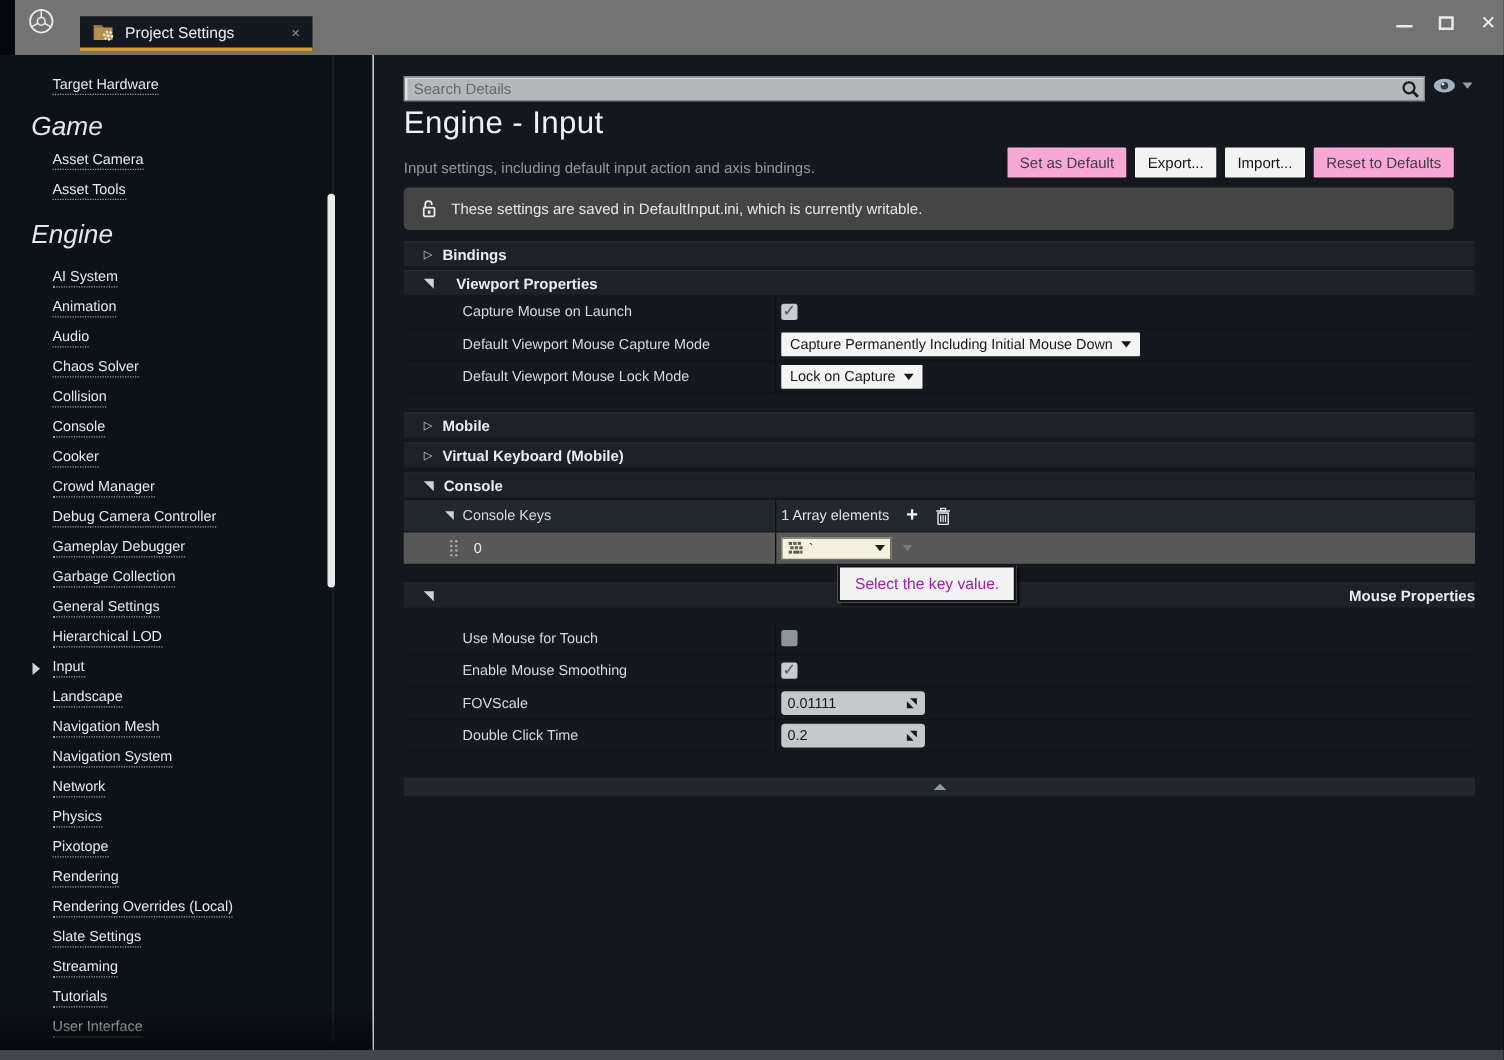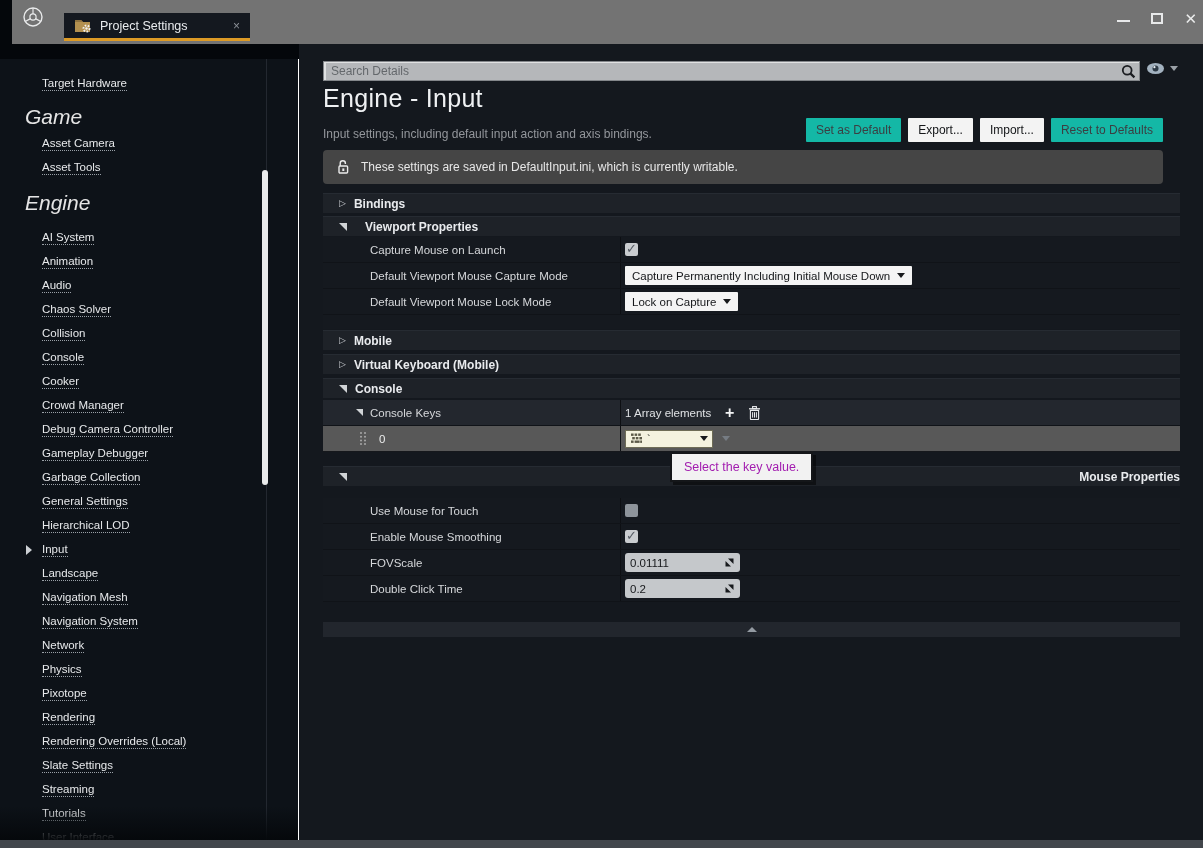--- a/index.html
+++ b/index.html
@@ -17,21 +17,21 @@
        border-bottom:3px solid #dc9a26;}
   .tab-label{font-size:12.5px;color:#e9ebee;flex:1;}
   .tab-close{color:#8b9097;font-size:12px;line-height:12px;}
   .winctrls{position:absolute;right:18px;top:9px;display:flex;align-items:center;gap:21px;height:18px;}
   .wc-min{width:13px;height:2px;background:#e8e9ea;margin-top:6px;}
   .wc-max{width:12px;height:11px;border:2px solid #e8e9ea;box-sizing:border-box;}
   .wc-close{color:#eceded;font-size:15px;line-height:15px;font-weight:bold;}
   
   .window-footer{position:absolute;left:0;bottom:0;width:1203px;height:8px;background:#42464c;}
   
-  .sidebar{position:absolute;left:0;top:44px;width:298px;bottom:8px;background:#0d1218;border-right:2px solid #ffffff;margin-top:15px;}
+  .sidebar{position:absolute;left:0;top:44px;width:298px;bottom:8px;background:#0d1218;border-right:2px solid #ffffff;}
   .side-scrolltrack{position:absolute;left:266px;top:0;bottom:0;width:1px;background:#232830;}
   .side-scrollthumb{position:absolute;left:262px;top:111px;width:6px;height:315px;background:#e9eaeb;border-radius:3px;}
   .side-content{position:absolute;left:0;top:0;right:34px;bottom:0;padding-top:13px;}
   .side-item{height:24px;display:flex;align-items:center;padding-left:42px;position:relative;}
   .side-label{font-size:11.5px;color:#e7e9eb;border-bottom:1px dotted #99a0a7;padding-bottom:1px;white-space:nowrap;}
   .sel-arrow{position:absolute;left:26px;top:7px;width:0;height:0;border-left:6px solid #ccd0d4;
              border-top:5px solid transparent;border-bottom:5px solid transparent;visibility:hidden;}
   .sel-arrow.show{visibility:visible;}
   .side-header{height:30px;display:flex;align-items:center;padding-left:25px;font-size:21px;color:#e5e5e5;font-style:italic;}
   .hdr-game{margin-top:6px;}
@@ -46,21 +46,21 @@
   .search-bar input{flex:1;background:transparent;border:none;outline:none;font-size:12px;color:#3c4043;
                     padding:0 4px 0 7px;font-family:inherit;}
   .search-bar input::placeholder{color:#64686c;opacity:1;}
   .search-icon{margin-right:3px;display:flex;}
   .view-eye{position:absolute;left:847px;top:18px;display:flex;align-items:center;gap:5px;}
   .caret{width:0;height:0;border-left:4px solid transparent;border-right:4px solid transparent;border-top:5px solid #9aa0a7;}
   .page-title{position:absolute;left:24px;top:40px;font-size:25px;color:#eff1f3;letter-spacing:0.3px;}
   .page-subtitle{position:absolute;left:24px;top:83px;font-size:12px;color:#94979c;}
   .actions{position:absolute;right:40px;top:74px;display:flex;gap:7px;}
   .btn{height:24px;display:flex;align-items:center;padding:0 10px;font-size:12px;border-radius:1px;}
-  .btn-gray{background:#14b8a6;color:#3b3e42;}
+  .btn-gray{background:#f9a8d4;color:#3b3e42;}
   .btn-white{background:#f3f3f3;color:#141619;}
   .notice{position:absolute;left:24px;top:106px;width:840px;height:34px;background:#454545;border-radius:4px;
           display:flex;align-items:center;gap:11px;padding-left:14px;box-sizing:border-box;
           font-size:12px;color:#e7e7e7;}
   
   .sections{position:absolute;left:24px;top:149px;width:857px;}
   .sec-header{position:absolute;left:0;width:100%;height:20px;background:#1e2228;border-top:1px solid #262b32;
               box-sizing:border-box;display:flex;align-items:center;gap:8px;padding-left:16px;
               font-size:12px;font-weight:bold;color:#e9ebee;}
   .tri-collapsed{font-size:9px;color:#c9ccd0;line-height:9px;}

